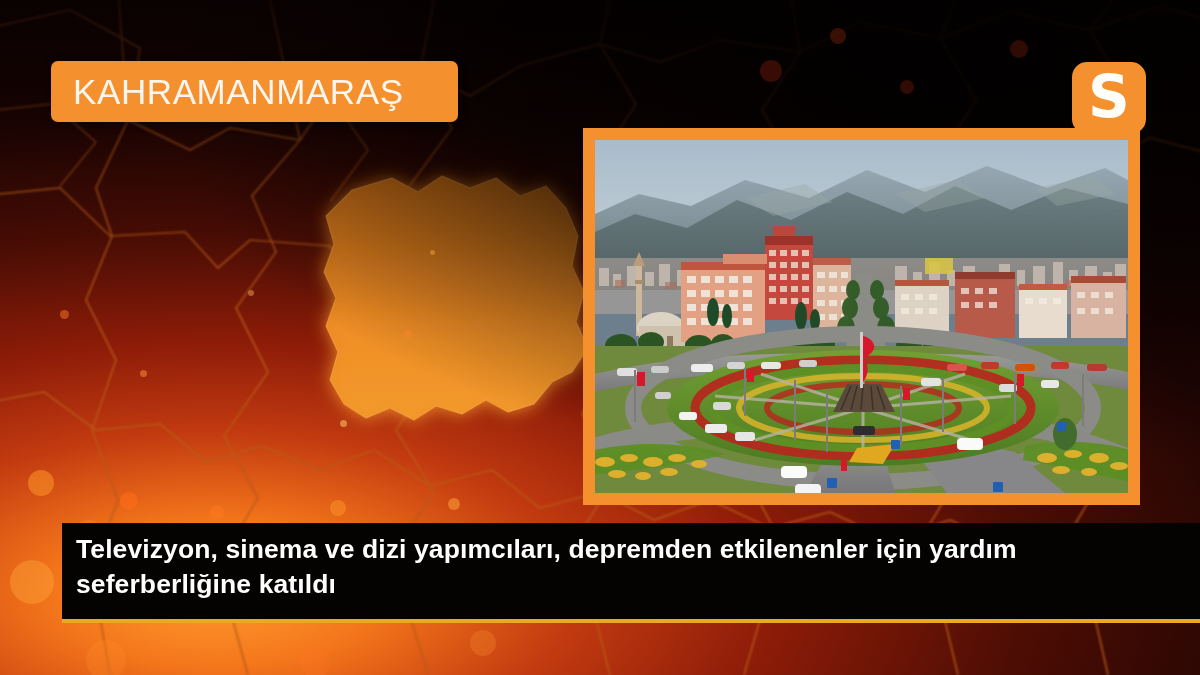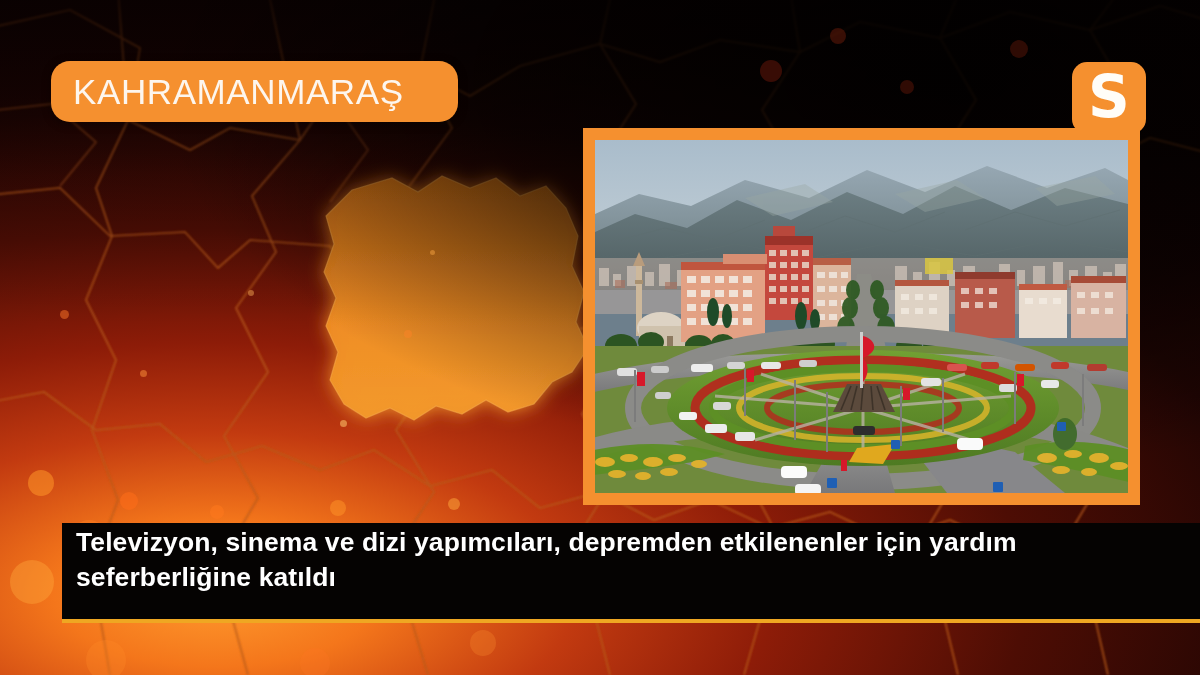--- a/index.html
+++ b/index.html
@@ -31,21 +31,21 @@
 
   
   .sparks{position:absolute;inset:0;pointer-events:none;}
   .sp{position:absolute;border-radius:50%;filter:blur(.4px);}
 
   
   .province-badge{
     position:absolute;left:51px;top:61px;
     width:407px;height:61px;
     background:#f5902f;
-    border-radius:19px;
+    border-radius:7px;
     display:flex;align-items:center;
     padding:0 22px;
     box-shadow:0 2px 10px rgba(0,0,0,.35);
   }
   .province-badge span{
     color:#fdf6ee;
     font-size:35px;
     letter-spacing:.6px;
     font-weight:400;
     line-height:1;
@@ -81,21 +81,21 @@
     overflow:hidden;background:#6d7f8c;
   }
   .photo svg{display:block;width:100%;height:100%;}
 
   
   .headline-banner{
     position:absolute;left:62px;top:523px;
     width:1138px;height:100px;
     background:#050302;
     border-bottom:4px solid #efa722;
-    padding:2px 0 0 14px;
+    padding:9px 0 0 14px;
   }
   .headline-banner p{
     margin:0;
     color:#ffffff;
     font-size:26.5px;
     font-weight:bold;
     line-height:35px;
     letter-spacing:.1px;
     max-width:980px;
   }

